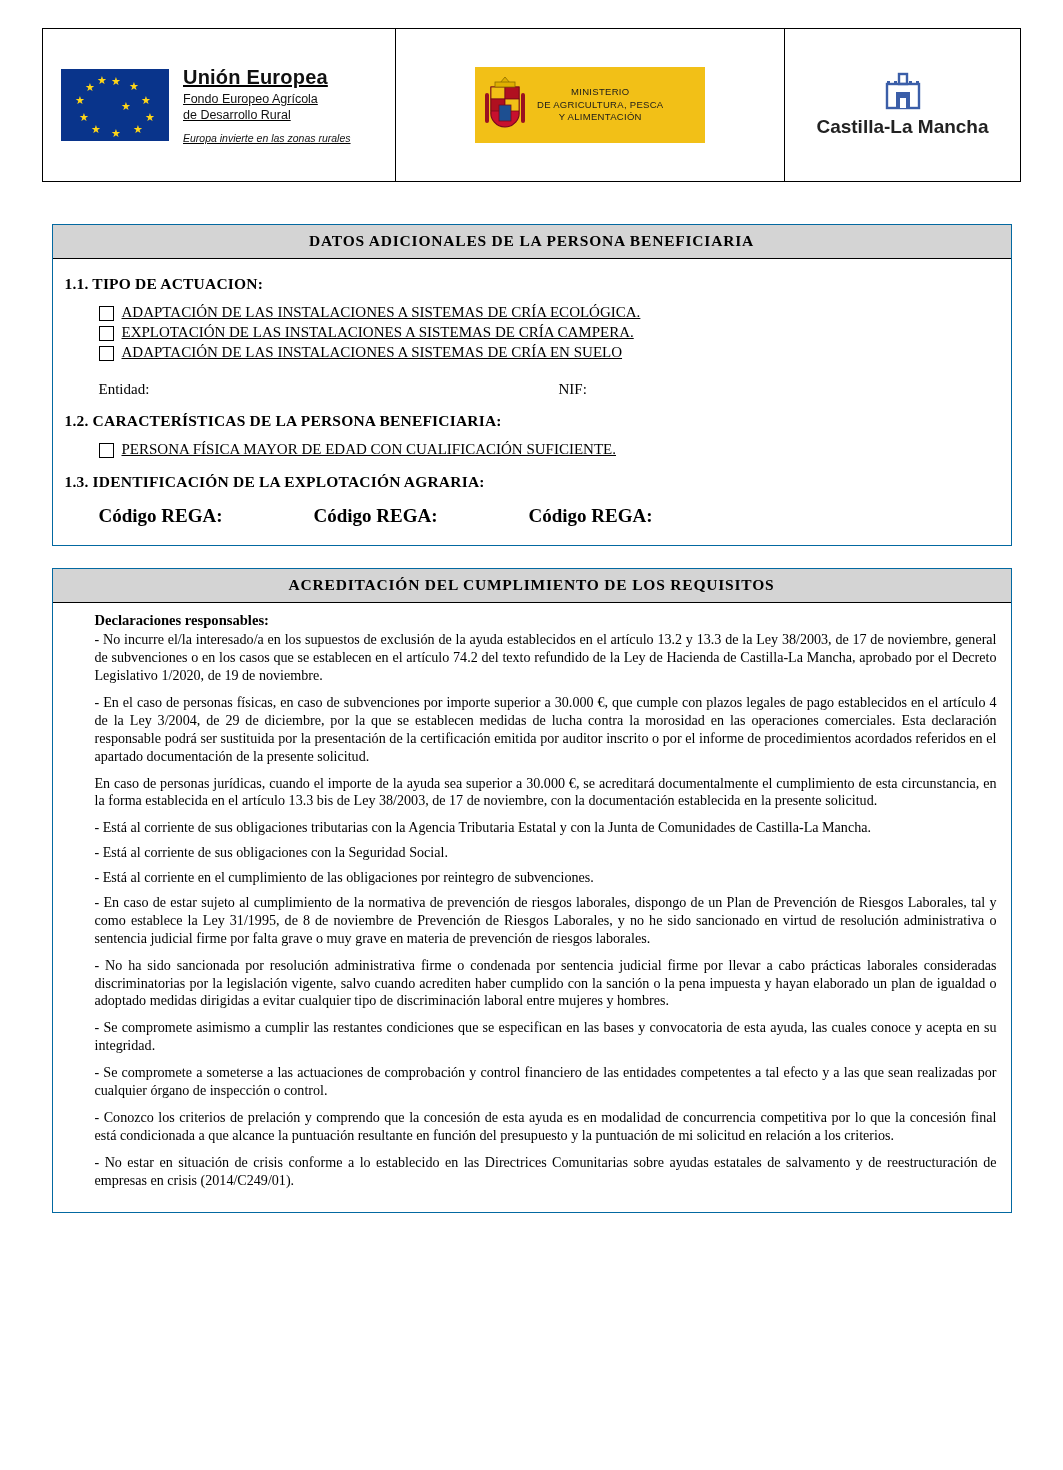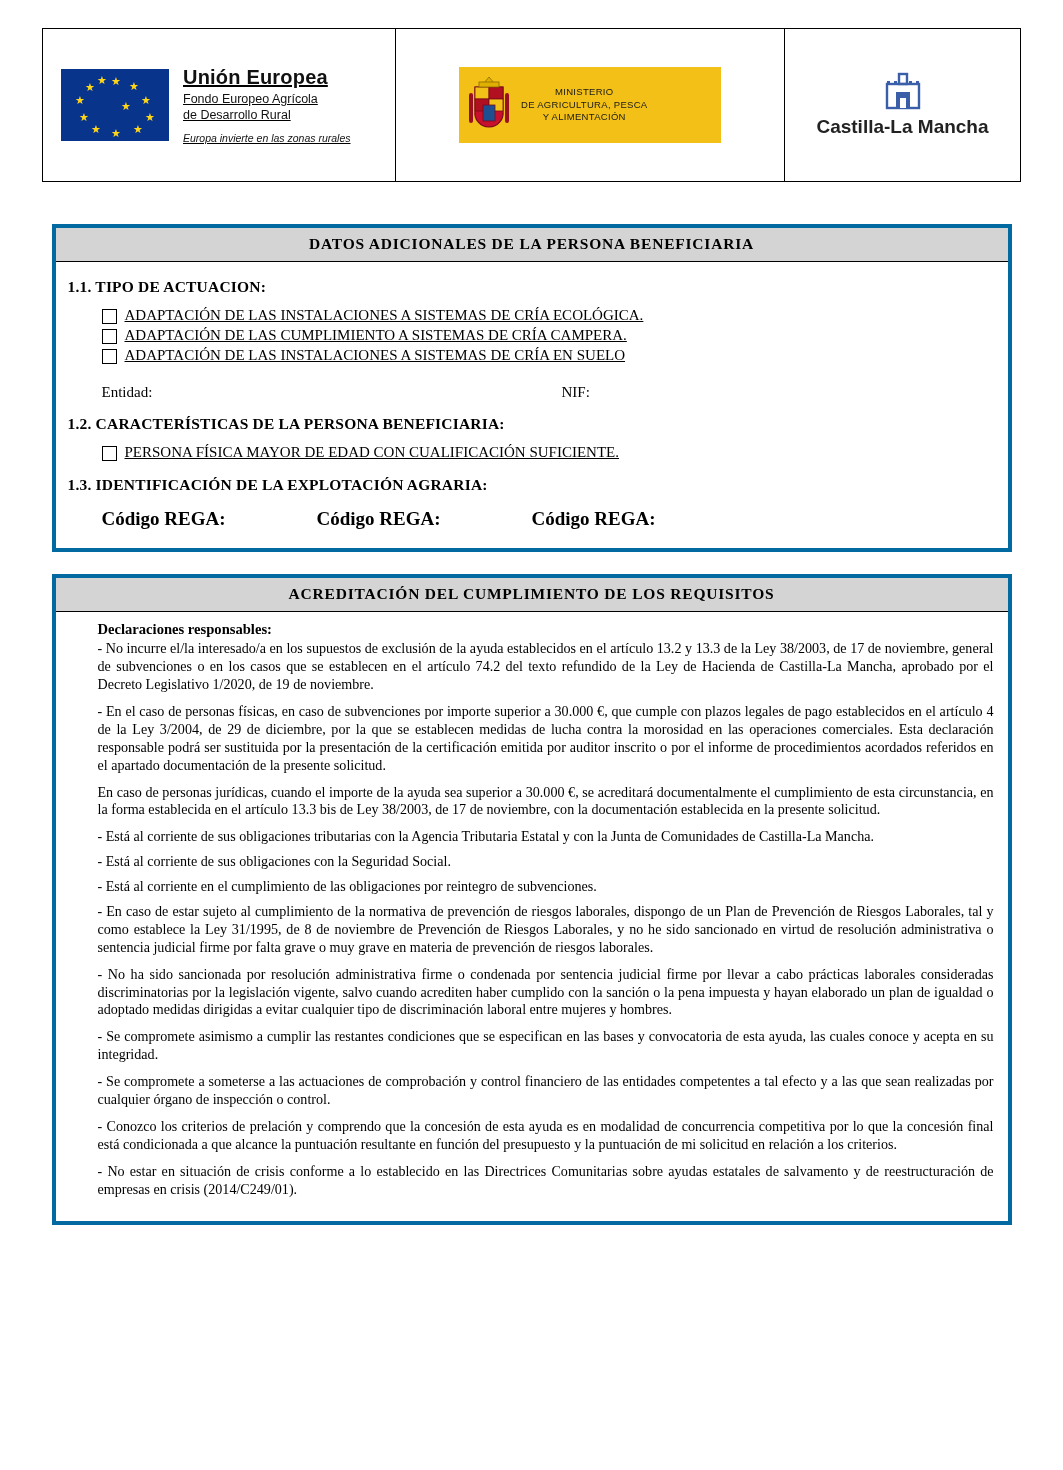--- a/index.html
+++ b/index.html
@@ -85,21 +85,21 @@
     margin-top: 9px;
     border-top: 0;
   }
 
   .min-wrap {
     display: flex;
     align-items: center;
     justify-content: center;
   }
   .min-box {
-    width: 262px;
+    width: 230px;
     height: 76px;
     background: #f2c017;
     display: flex;
     align-items: center;
     padding-left: 6px;
     box-sizing: border-box;
   }
   .min-shield {
     width: 48px;
     height: 60px;
@@ -125,21 +125,21 @@
     font-family: "Liberation Sans", sans-serif;
     font-size: 19px;
     font-weight: bold;
     color: #222;
   }
 
   
   .section {
     width: 960px;
     margin: 0 auto;
-    border: 4px solid #0369a1;
+    border: 1px solid #0369a1;
     box-sizing: border-box;
   }
   .section.first { margin-top: 42px; }
   .section.second { margin-top: 22px; }
 
   .section-title {
     background: #d4d4d4;
     border-bottom: 1px solid #000;
     text-align: center;
     font-family: "Liberation Serif", serif;
@@ -306,21 +306,21 @@
     <div class="section-body">
 
       <div class="field-head">1.1. TIPO DE ACTUACION:</div>
       <div class="checklist">
         <div class="check-row">
           <span class="checkbox"></span>
           <span class="check-label">ADAPTACIÓN DE LAS INSTALACIONES A SISTEMAS DE CRÍA ECOLÓGICA.</span>
         </div>
         <div class="check-row">
           <span class="checkbox"></span>
-          <span class="check-label">ADAPTACIÓN DE LAS CUMPLIMIENTO A SISTEMAS DE CRÍA CAMPERA.</span>
+          <span class="check-label">EXPLOTACIÓN DE LAS INSTALACIONES A SISTEMAS DE CRÍA CAMPERA.</span>
         </div>
         <div class="check-row">
           <span class="checkbox"></span>
           <span class="check-label">ADAPTACIÓN DE LAS INSTALACIONES A SISTEMAS DE CRÍA EN SUELO</span>
         </div>
       </div>
 
       <div class="entity-row">
         <span class="lbl-entidad">Entidad:</span>
         <span>NIF:</span>

